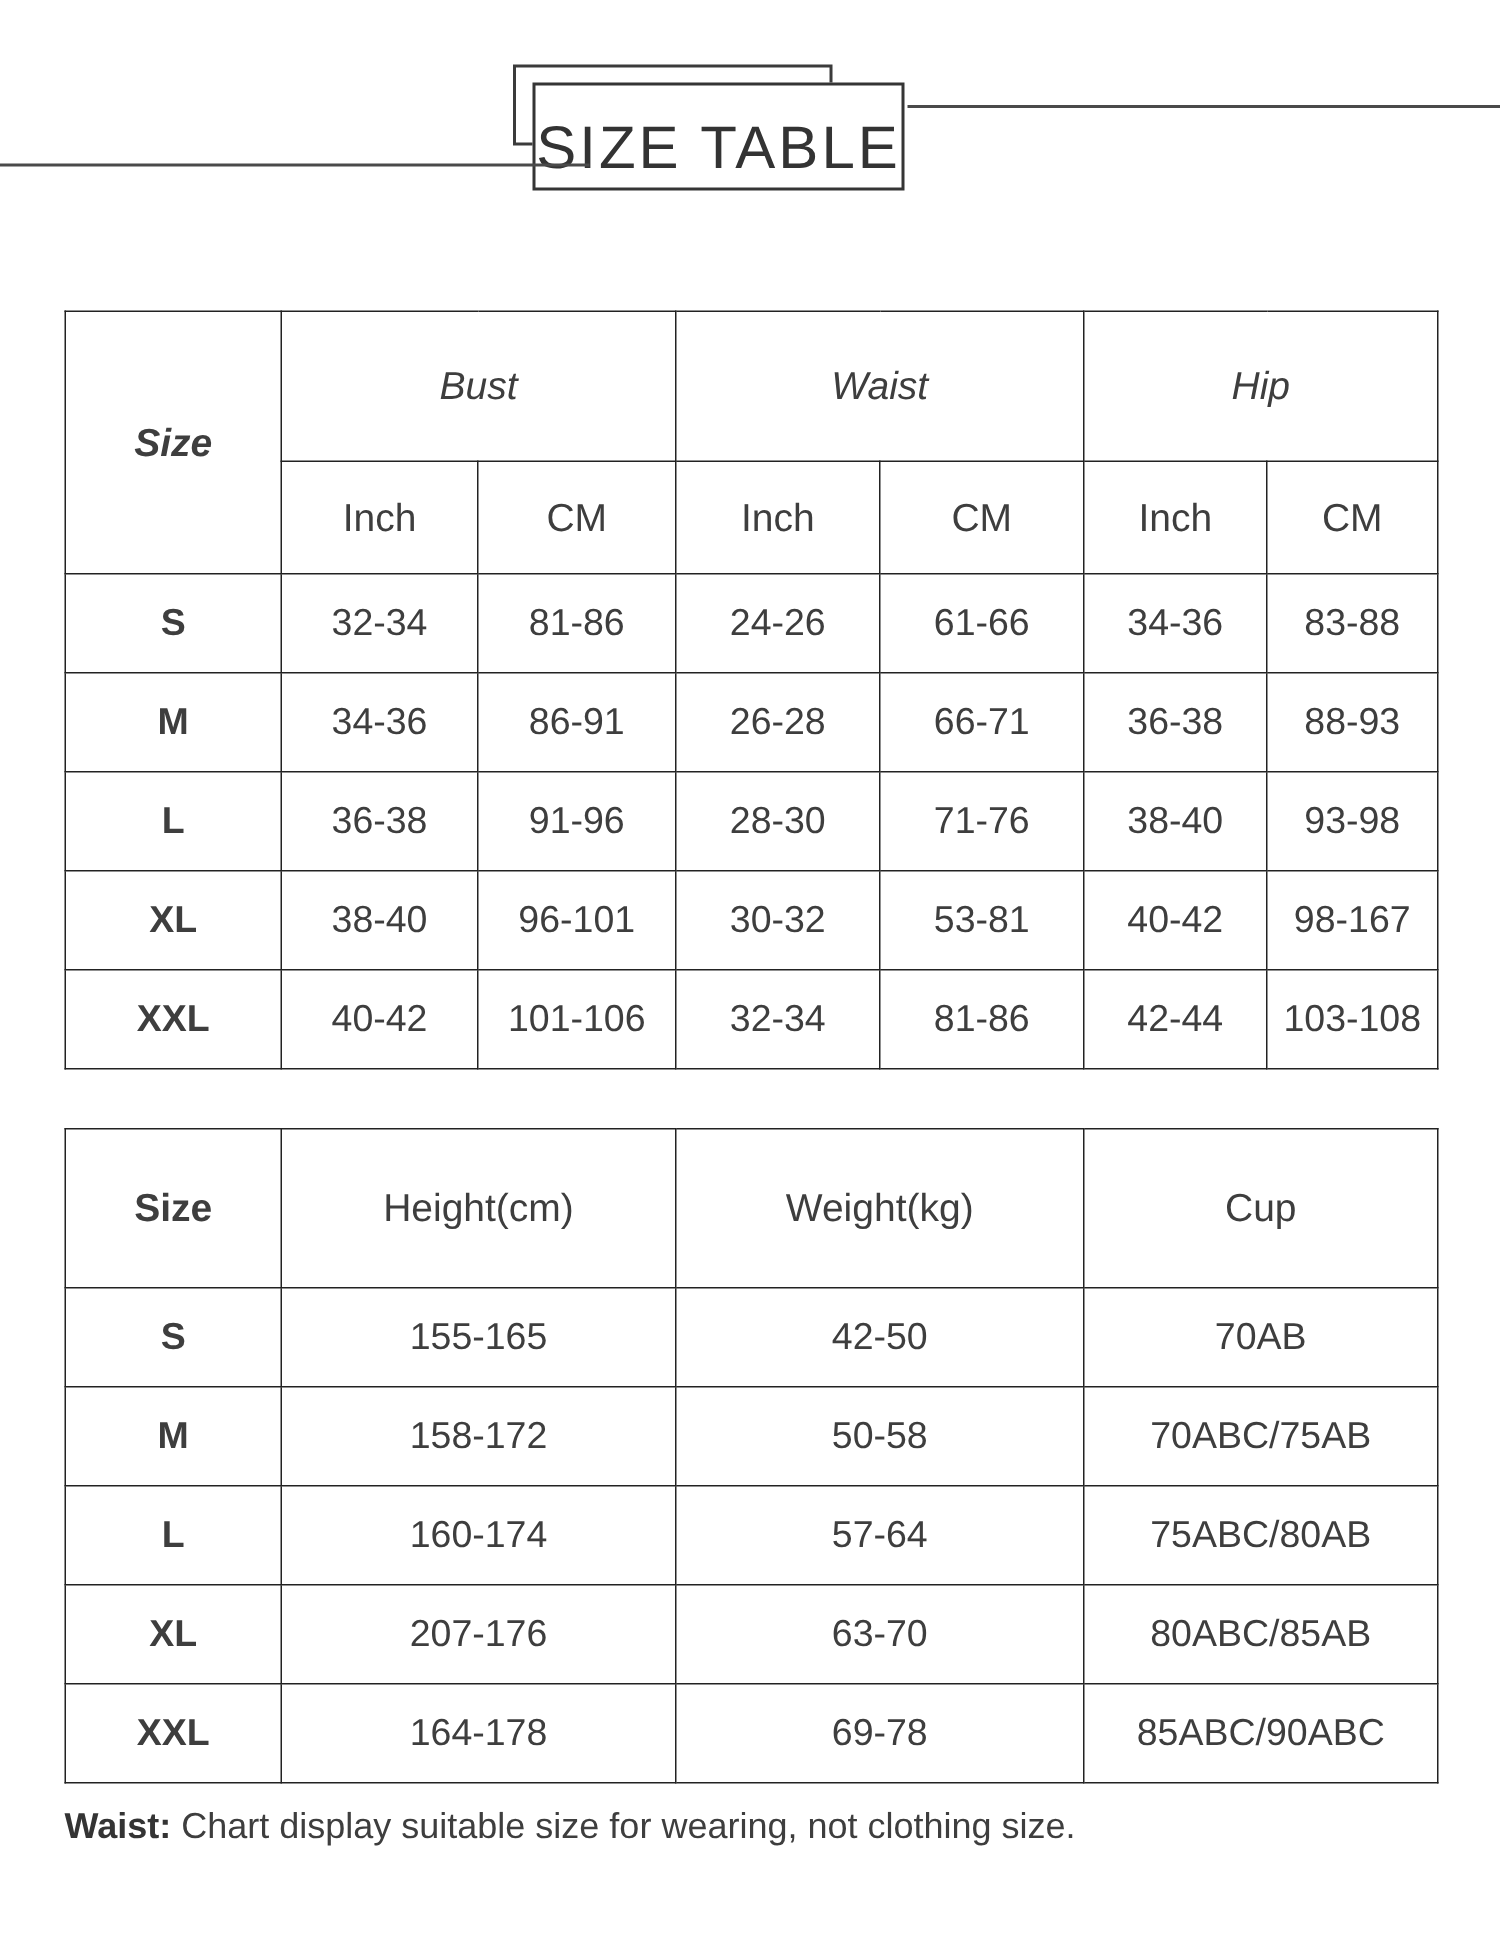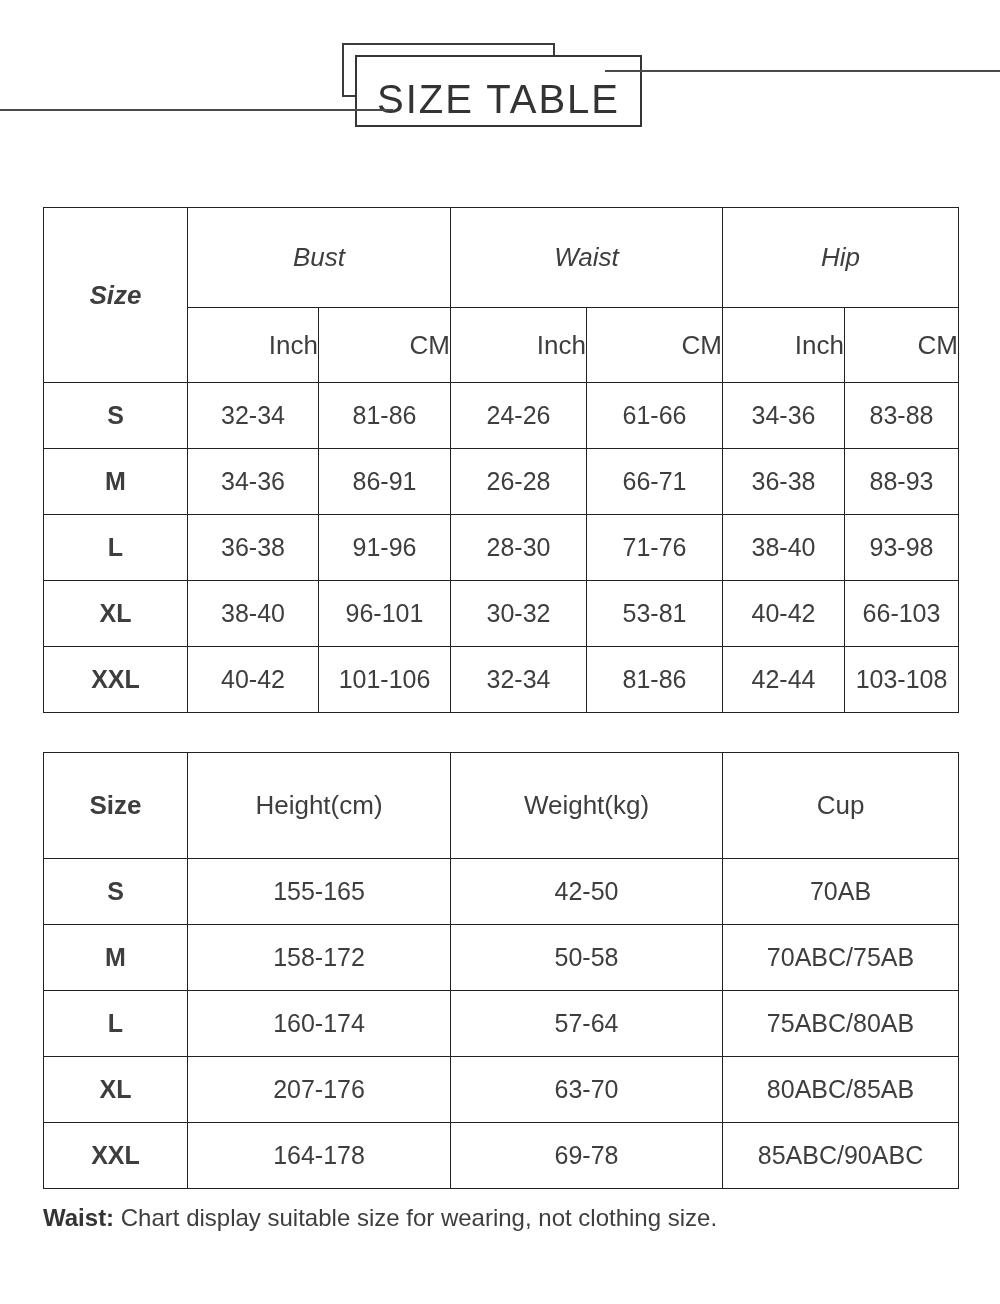--- a/index.html
+++ b/index.html
@@ -6,21 +6,21 @@
   .page{
     position:relative;width:1000px;height:1304px;background:#ffffff;
     font-family:"Liberation Sans",sans-serif;color:#3e3e3e;overflow:hidden;
   }
   
   .rect-back{
     position:absolute;left:342px;top:43px;width:213px;height:54px;
     border:2px solid #3b3b3b;box-sizing:border-box;z-index:1;background:transparent;
   }
   .rect-front{
-    position:absolute;left:355px;top:55px;width:287px;height:72px;
+    position:absolute;left:355px;top:55px;width:248px;height:72px;
     border:2px solid #353535;box-sizing:border-box;background:#ffffff;z-index:2;
     display:flex;align-items:center;justify-content:center;padding-top:16px;
   }
   .page-title{
     font-size:40px;letter-spacing:2px;color:#333333;font-weight:400;white-space:nowrap;
   }
   .deco-line{position:absolute;height:2px;background:#4a4a4a;z-index:3;}
   .line-left{left:0;top:109px;width:393px;}
   .line-right{left:605px;top:70px;width:395px;}
   
@@ -28,21 +28,21 @@
     position:absolute;border-collapse:collapse;table-layout:fixed;
     background:#fff;
   }
   td{
     border:1px solid #222222;text-align:center;vertical-align:middle;
     font-size:25px;color:#3e3e3e;padding:0;overflow:hidden;white-space:nowrap;
   }
   .t1{left:43px;top:207px;width:915px;}
   .t2{left:43px;top:752px;width:915px;}
   .t1 tr.h1 td{height:99px;font-size:26px;font-style:italic;}
-  .t1 tr.h2 td{height:74px;font-size:26px;text-align:right;}
+  .t1 tr.h2 td{height:74px;font-size:26px;}
   .t1 tr.dr td{height:65px;}
   .t2 tr.h1 td{height:105px;font-size:26px;}
   .t2 tr.dr td{height:65px;}
   td.sz{font-weight:700;text-align:center;}
   
   .note{
     position:absolute;left:43px;top:1201px;width:930px;margin:0;
     font-size:24px;line-height:34px;color:#3e3e3e;
   }
   .note b{font-weight:700;color:#343434;}
@@ -111,21 +111,21 @@
         <td>38-40</td>
         <td>93-98</td>
       </tr>
       <tr class="dr">
         <td class="sz">XL</td>
         <td>38-40</td>
         <td>96-101</td>
         <td>30-32</td>
         <td>53-81</td>
         <td>40-42</td>
-        <td>66-103</td>
+        <td>98-167</td>
       </tr>
       <tr class="dr">
         <td class="sz">XXL</td>
         <td>40-42</td>
         <td>101-106</td>
         <td>32-34</td>
         <td>81-86</td>
         <td>42-44</td>
         <td>103-108</td>
       </tr>

